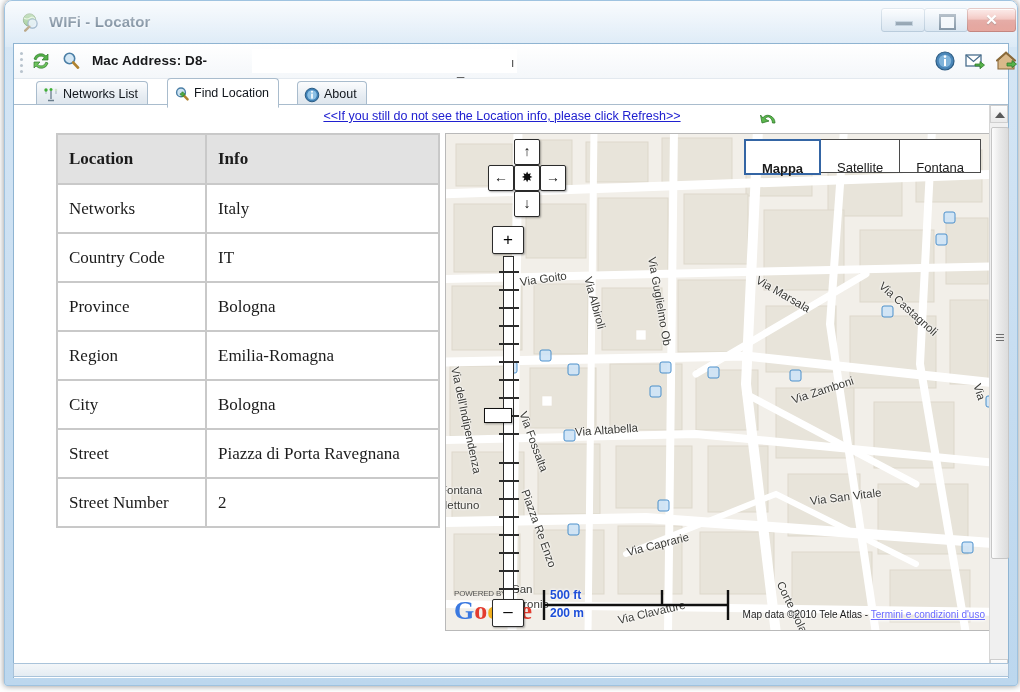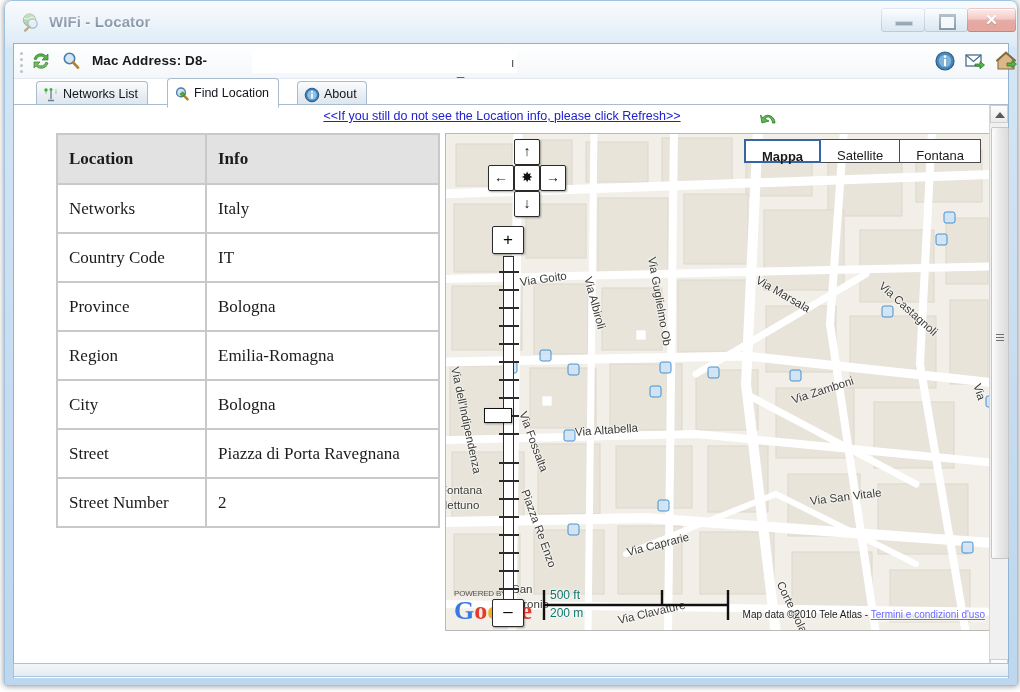--- a/index.html
+++ b/index.html
@@ -139,21 +139,21 @@
   #map-canvas{position:absolute;left:0;top:0;width:100%;height:100%;}
   .maplabel{
     position:absolute;font-family:"Liberation Sans",sans-serif;
     font-size:11.5px;color:#3a3a36;white-space:nowrap;
     text-shadow:0 0 3px #fff,0 0 3px #fff,0 0 2px #fff;
     pointer-events:none;
   }
   
   #maptype{position:absolute;right:8px;top:5px;height:24px;display:flex;z-index:20;}
   .mt{
-    height:24px;line-height:24px;padding:4px 16px;font-size:13px;
+    height:24px;line-height:24px;padding:16px 16px;font-size:13px;
     background:#fff;border:1px solid #4b4b4b;border-left:none;
     color:#1b1b1b;text-align:center;cursor:pointer;box-sizing:border-box;
   }
   .mt:first-child{border-left:1px solid #4b4b4b;}
   .mt.sel{font-weight:bold;border:2px solid #3465a4;}
   
   #pan{position:absolute;left:42px;top:5px;width:76px;height:76px;z-index:20;}
   .pb{
     position:absolute;width:24px;height:24px;background:#fff;
     border:1px solid #2b2b2b;border-radius:2px;
@@ -169,21 +169,21 @@
   #zoomctl{position:absolute;left:46px;top:92px;width:32px;height:400px;z-index:20;}
   #zoom-in{position:absolute;left:0;top:0;width:30px;height:26px;background:#fff;border:1px solid #2b2b2b;border-radius:2px;box-shadow:1px 1px 2px rgba(0,0,0,.35);font-size:17px;line-height:25px;text-align:center;cursor:pointer;}
   #zoom-out{position:absolute;left:0;top:373px;width:30px;height:26px;background:#fff;border:1px solid #2b2b2b;border-radius:2px;box-shadow:1px 1px 2px rgba(0,0,0,.35);font-size:17px;line-height:24px;text-align:center;cursor:pointer;}
   #zoom-track{position:absolute;left:11px;top:30px;width:9px;height:344px;background:#fff;border:1px solid #2b2b2b;}
   .ztick{position:absolute;left:-5px;width:20px;height:2px;background:#2b2b2b;}
   #zoom-thumb{position:absolute;left:-8px;top:182px;width:26px;height:13px;background:#fff;border:1px solid #111;box-shadow:1px 1px 2px rgba(0,0,0,.35);}
   
   #glogo{position:absolute;left:8px;bottom:4px;width:78px;height:30px;z-index:18;}
   #powered{position:absolute;left:8px;bottom:32px;font-size:8px;color:#555;z-index:18;letter-spacing:-.2px;}
   #scalebar{position:absolute;left:96px;bottom:10px;z-index:18;width:190px;height:32px;}
-  .sb-txt{position:absolute;font-size:12px;color:#0f766e;text-shadow:0 0 3px #fff,0 0 3px #fff;}
+  .sb-txt{position:absolute;font-size:12px;color:#1d4ed8;text-shadow:0 0 3px #fff,0 0 3px #fff;font-weight:bold;}
   #attrib{
     position:absolute;right:4px;bottom:10px;font-size:10px;color:#1a1a1a;z-index:18;
     text-shadow:0 0 3px #fff,0 0 3px #fff,0 0 2px #fff;white-space:nowrap;
   }
   #attrib a{color:#6a6aff;text-decoration:underline;}
   
   #vscroll{
     position:absolute;right:0;top:61px;width:18px;height:572px;
     background:#f0f0f0;border-left:1px solid #d6d6d6;
   }

